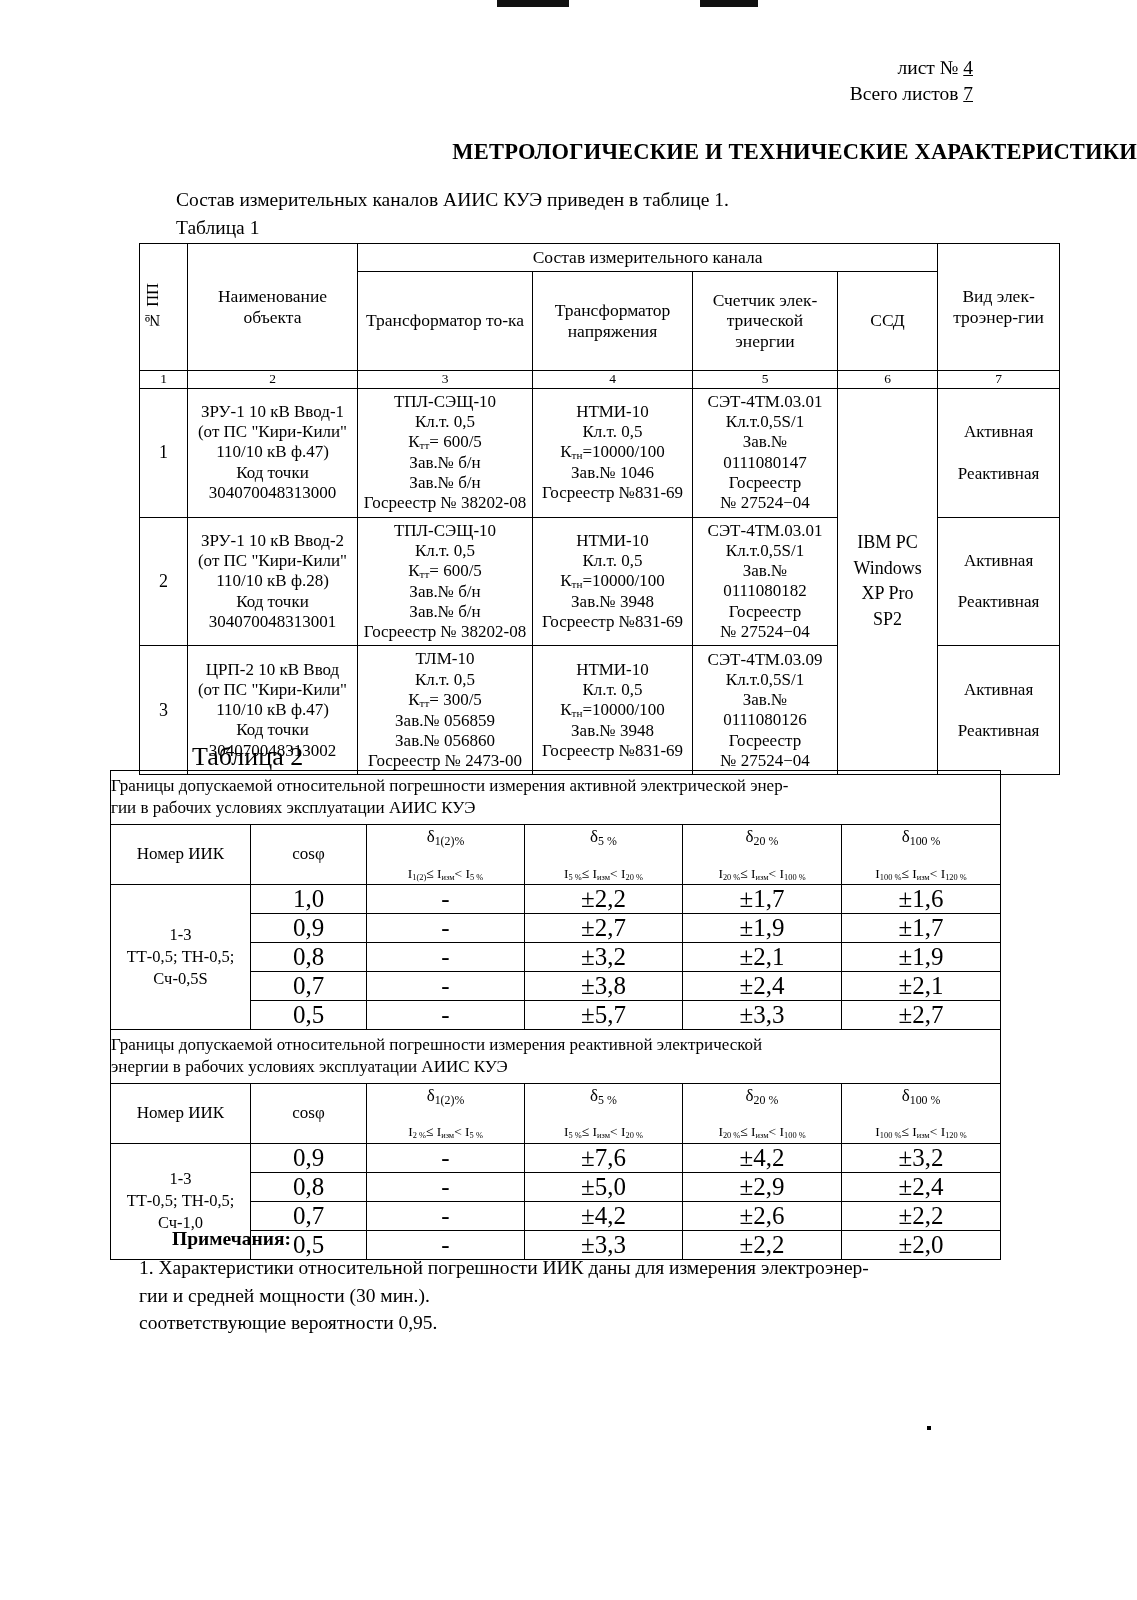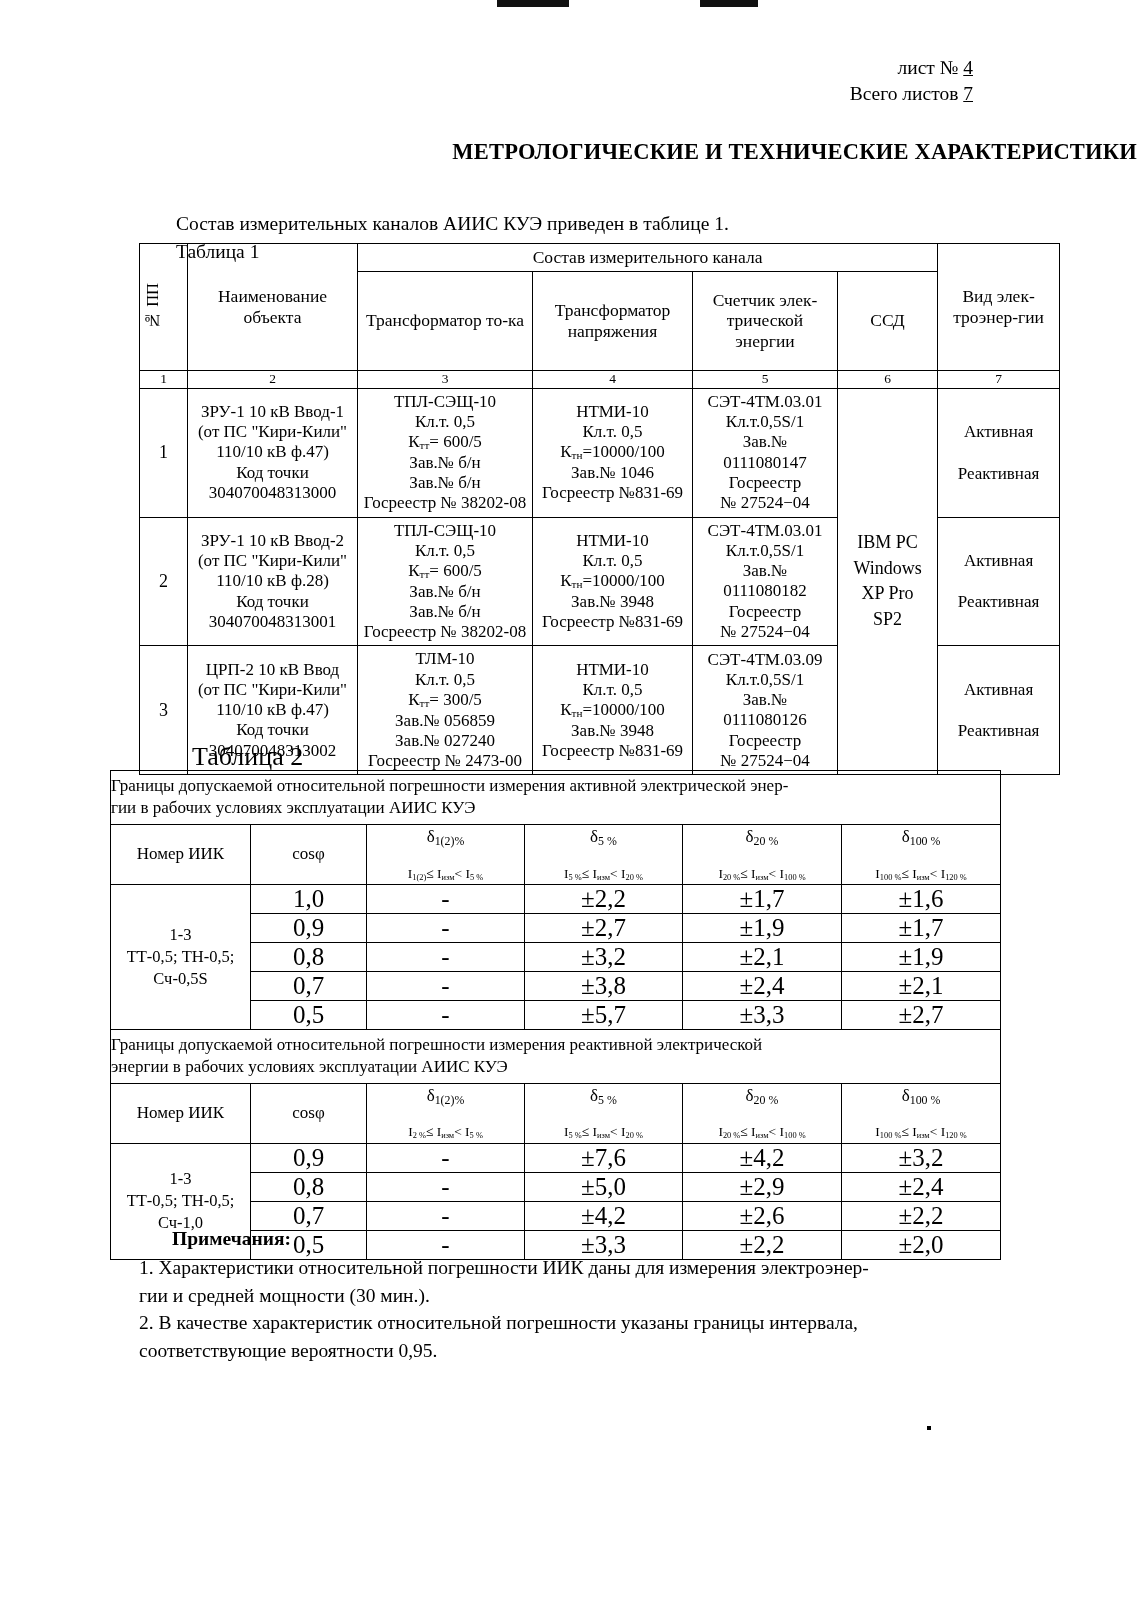--- a/index.html
+++ b/index.html
@@ -52,21 +52,20 @@
     font-weight:bold;
     letter-spacing:0.2px;
   }
 
   
   .intro-line{
     position:absolute;
     left:176px;
     font-size:19.5px;
     white-space:nowrap;
-    margin-top:24px;
   }
   .intro-1{ top:189px; }
   .intro-2{ top:217px; }
 
   
   table{
     border-collapse:collapse;
     table-layout:fixed;
   }
   table, td, th{
@@ -336,21 +335,21 @@
               <div>(от ПС "Кири-Кили"</div>
               <div>110/10 кВ ф.47)</div>
               <div>Код точки</div>
               <div>304070048313002</div>
             </td>
             <td class="body-cell">
               <div>ТЛМ-10</div>
               <div>Кл.т. 0,5</div>
               <div>К<span class="sub">тт</span>= 300/5</div>
               <div>Зав.№ 056859</div>
-              <div>Зав.№ 027240</div>
+              <div>Зав.№ 056860</div>
               <div>Госреестр № 2473-00</div>
             </td>
             <td class="body-cell">
               <div>НТМИ-10</div>
               <div>Кл.т. 0,5</div>
               <div>К<span class="sub">тн</span>=10000/100</div>
               <div>Зав.№ 3948</div>
               <div>Госреестр №831-69</div>
             </td>
             <td class="body-cell">
@@ -488,20 +487,19 @@
         </tbody>
     </table>
   </div>
 
   <div class="notes">
     <div class="notes-title">Примечания:</div>
     <div class="n-gap"></div>
     <div id="notes-body">
         <div class="note-line">1. Характеристики относительной погрешности ИИК даны для измерения электроэнер-</div>
         <div class="note-line">гии и средней мощности (30 мин.).</div>
-        <div class="note-line">2. В качестве характеристик относительной погрешности указаны границы интервала,</div>
         <div class="note-line">соответствующие вероятности 0,95.</div>
       </div>
   </div>
 
   <div class="bottom-dot"></div>
 
 </div>
 
 </body></html>

